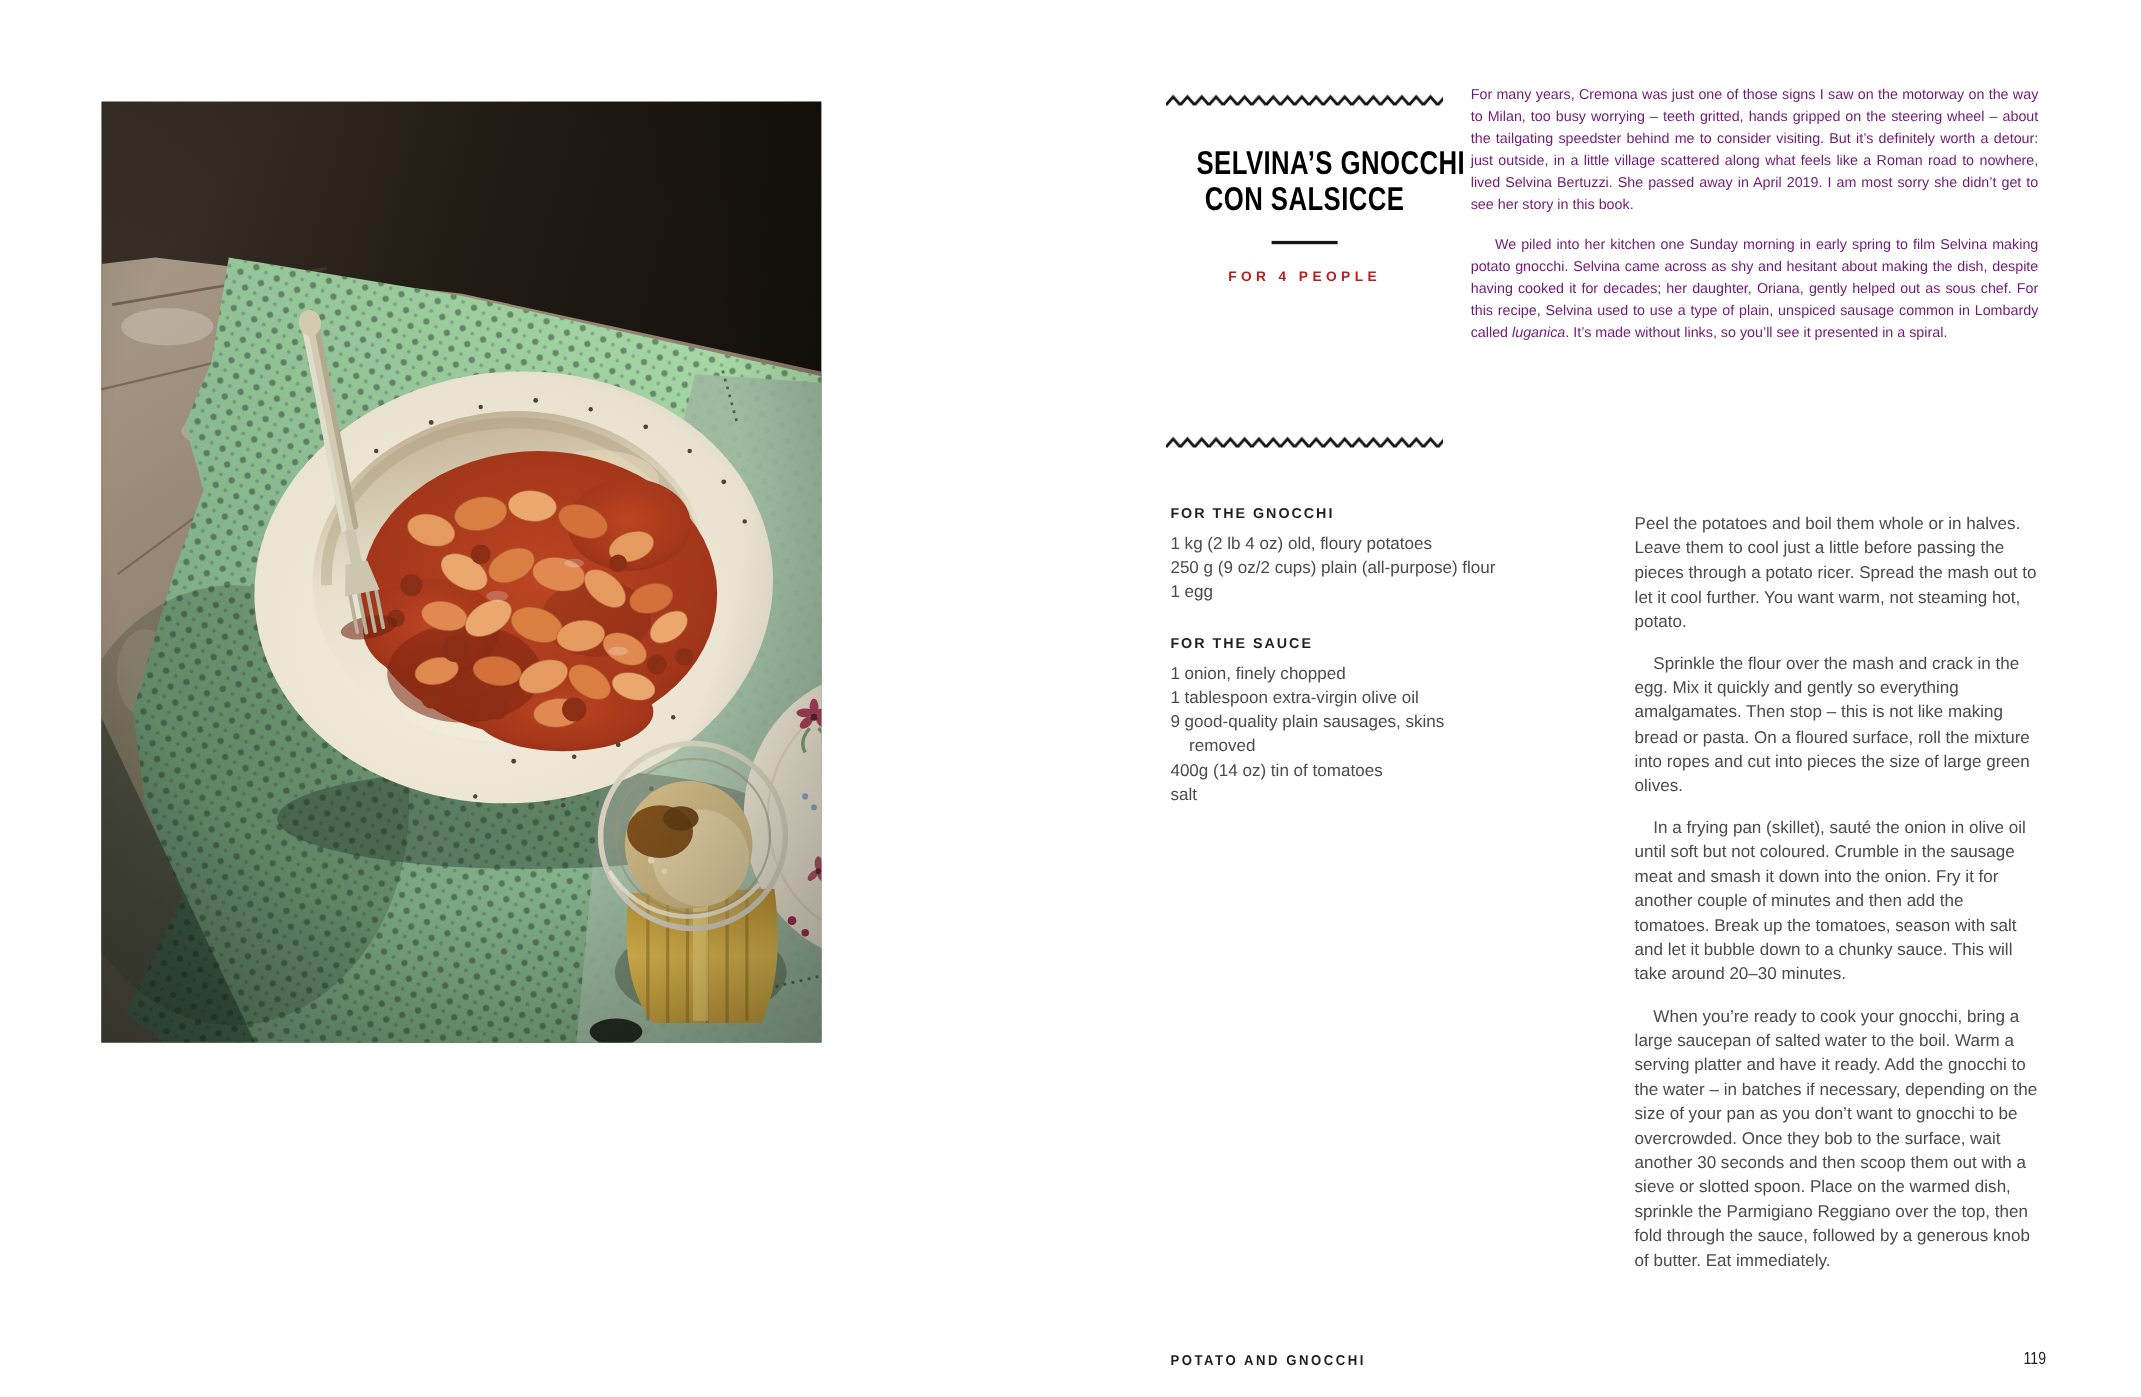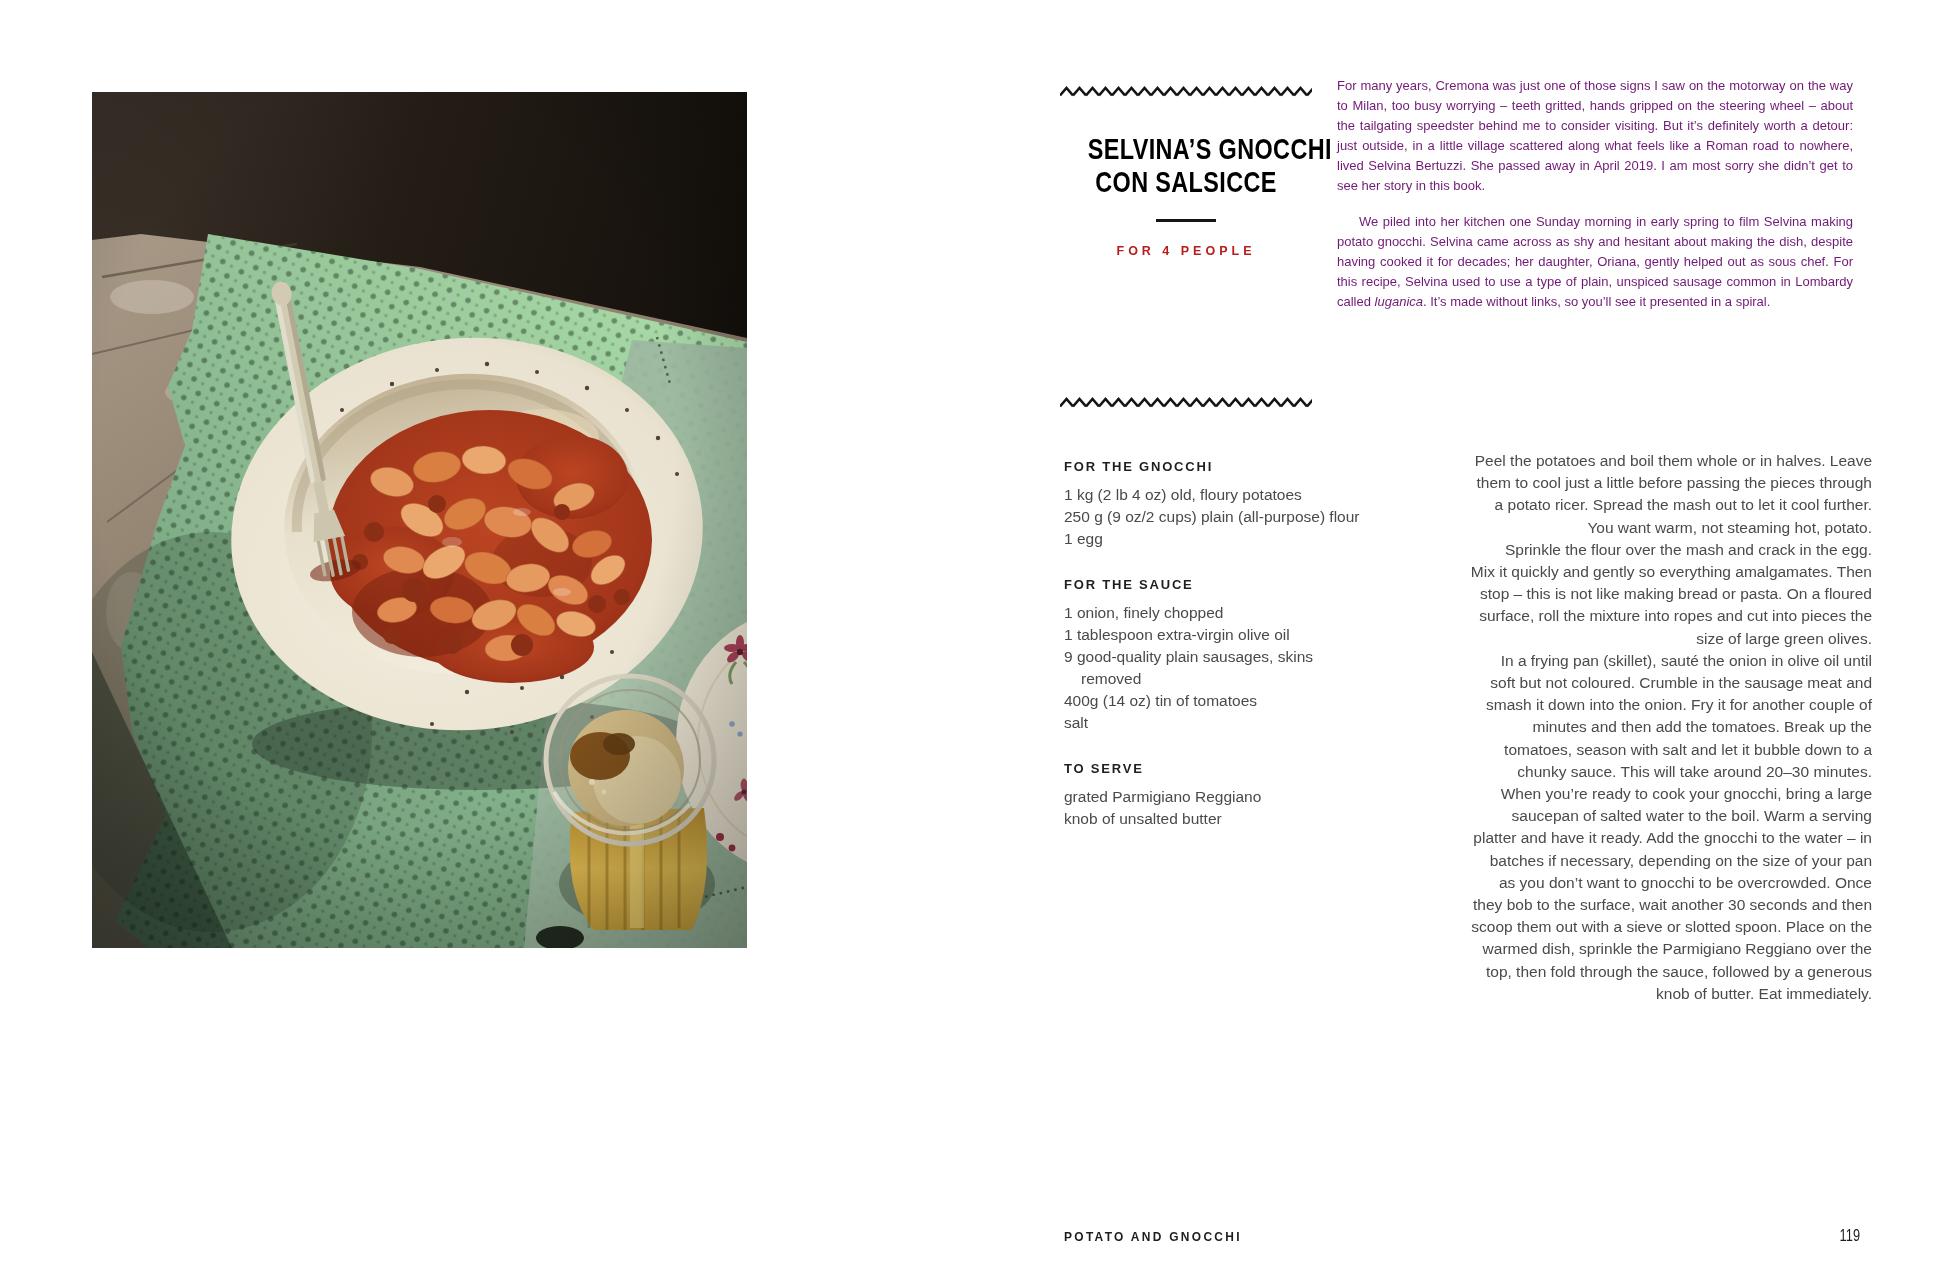--- a/index.html
+++ b/index.html
@@ -29,21 +29,21 @@
   
   .ingredients{position:absolute;left:1064px;top:452px;width:300px;
                font-size:15.5px;line-height:22px;color:#4a4a4a;}
   .ing-section{margin-bottom:24px;}
   .ing-head{font-size:13px;font-weight:bold;letter-spacing:1.8px;color:#1f1f1f;margin:4px 0 6px;}
   .ing-item{padding-left:17px;text-indent:-17px;}
 
   
   .method{position:absolute;left:1470px;top:450px;width:402px;
           font-size:15.5px;line-height:22.2px;color:#4a4a4a;}
-  .method p{margin:0;text-align:right;}
+  .method p{margin:16px;}
   .method p + p{text-indent:17px;}
 
   
   .footer-left{position:absolute;left:1064px;top:1229px;font-size:13px;font-weight:bold;
                letter-spacing:2.5px;color:#1d1d1d;transform:scaleX(0.92);transform-origin:0 50%;white-space:nowrap;}
   .footer-right{position:absolute;left:1795px;top:1227px;width:65px;text-align:right;font-size:16px;
                 color:#1d1d1d;transform:scaleX(0.8);transform-origin:100% 50%;}
 </style>
 </head>
 <body>
@@ -326,25 +326,20 @@
       <div class="ing-item">1 egg</div>
     </div>
     <div class="ing-section">
       <h3 class="ing-head">FOR THE SAUCE</h3>
       <div class="ing-item">1 onion, finely chopped</div>
       <div class="ing-item">1 tablespoon extra-virgin olive oil</div>
       <div class="ing-item">9 good-quality plain sausages, skins removed</div>
       <div class="ing-item">400g (14 oz) tin of tomatoes</div>
       <div class="ing-item">salt</div>
     </div>
-    <div class="ing-section">
-      <h3 class="ing-head">TO SERVE</h3>
-      <div class="ing-item">grated Parmigiano Reggiano</div>
-      <div class="ing-item">knob of unsalted butter</div>
-    </div>
   </div>
 
   <div class="method">
     <p>Peel the potatoes and boil them whole or in halves. Leave them to cool just a little before passing the pieces through a potato ricer. Spread the mash out to let it cool further. You want warm, not steaming hot, potato.</p>
     <p>Sprinkle the flour over the mash and crack in the egg. Mix it quickly and gently so everything amalgamates. Then stop – this is not like making bread or pasta. On a floured surface, roll the mixture into ropes and cut into pieces the size of large green olives.</p>
     <p>In a frying pan (skillet), sauté the onion in olive oil until soft but not coloured. Crumble in the sausage meat and smash it down into the onion. Fry it for another couple of minutes and then add the tomatoes. Break up the tomatoes, season with salt and let it bubble down to a chunky sauce. This will take around 20–30 minutes.</p>
     <p>When you’re ready to cook your gnocchi, bring a large saucepan of salted water to the boil. Warm a serving platter and have it ready. Add the gnocchi to the water – in batches if necessary, depending on the size of your pan as you don’t want to gnocchi to be overcrowded. Once they bob to the surface, wait another 30 seconds and then scoop them out with a sieve or slotted spoon. Place on the warmed dish, sprinkle the Parmigiano Reggiano over the top, then fold through the sauce, followed by a generous knob of butter. Eat immediately.</p>
   </div>
 
   <div class="footer-left">POTATO AND GNOCCHI</div>

